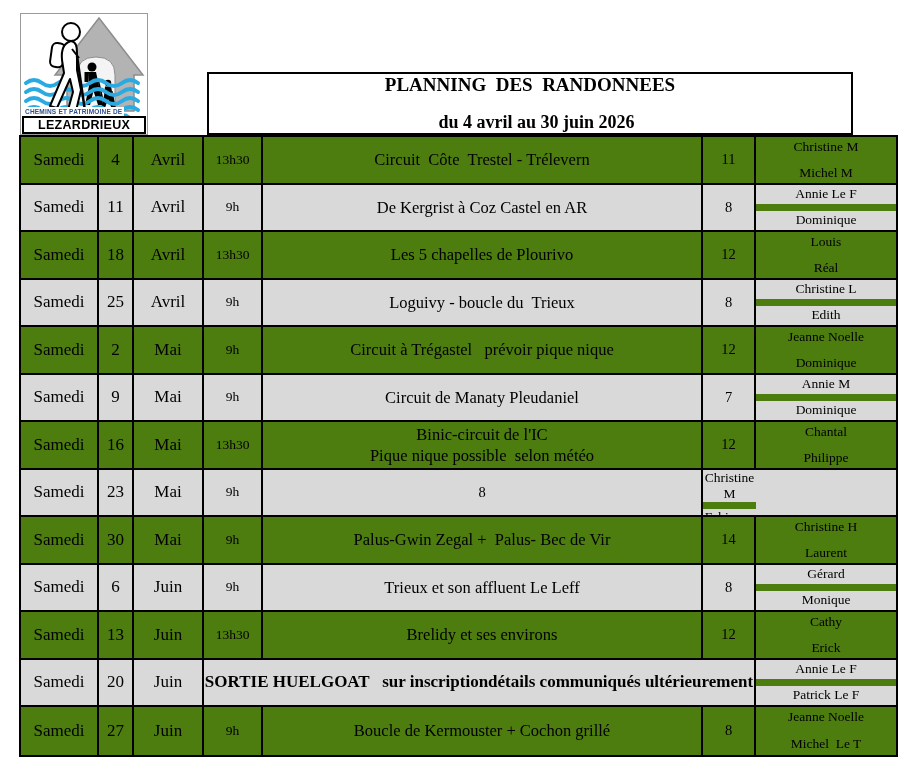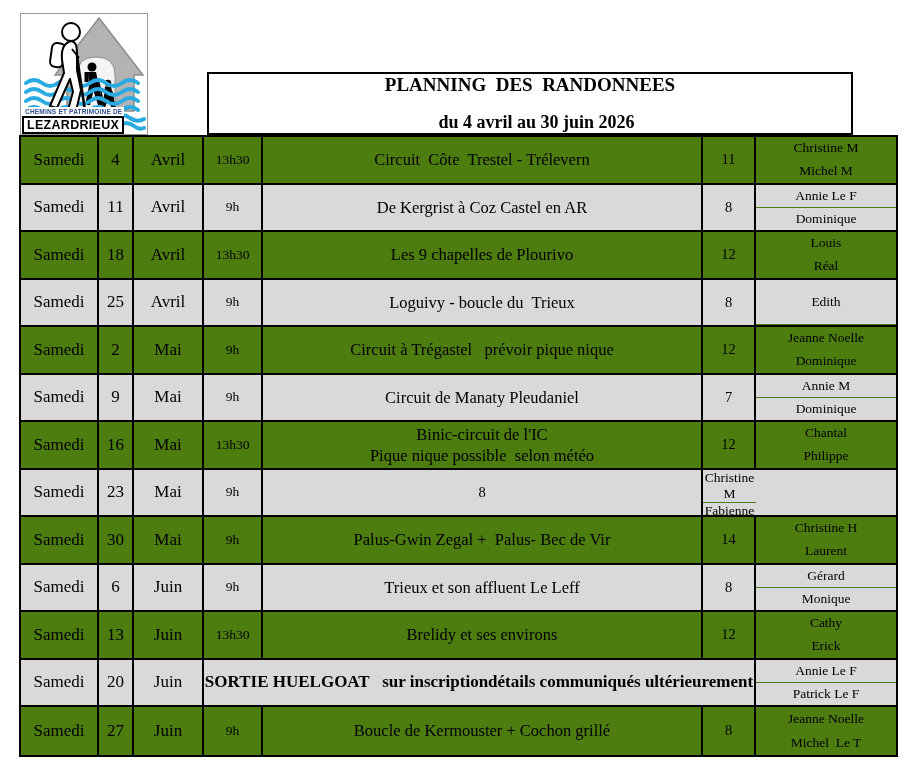--- a/index.html
+++ b/index.html
@@ -22,21 +22,21 @@
     background:#fff;
     font-family:"Liberation Sans", sans-serif;
     font-weight:bold;font-size:6.5px;letter-spacing:.2px;
     color:#2e4f8f;padding:1px 2px;white-space:nowrap;
   }
   .logo-label2{
     position:absolute;left:2px;bottom:1px;
     background:#fff;border:2px solid #000;
     font-family:"Liberation Sans", sans-serif;
     font-weight:bold;font-size:12.5px;letter-spacing:.3px;
-    padding:0 3px;white-space:nowrap;
+    padding:0 14px;white-space:nowrap;
   }
 
   
   .title-box{
     position:absolute;left:207px;top:72px;width:646px;height:63px;
     border:2px solid #000;box-sizing:border-box;
     display:flex;flex-direction:column;justify-content:space-between;align-items:center;
     font-weight:bold;
   }
   .title-line1{font-size:19px;white-space:pre;}
@@ -75,21 +75,21 @@
     border-right:2px solid #000;box-sizing:border-box;
     display:flex;align-items:center;justify-content:center;
     text-align:center;white-space:pre-wrap;
   }
   .c-names{padding:0;justify-content:stretch;}
   .name{
     flex:1;width:100%;
     display:flex;align-items:center;justify-content:center;
     font-size:13.5px;white-space:pre-wrap;box-sizing:border-box;
   }
-  .name:first-child{border-bottom:1px solid #4d7c0f;}
+  .name:first-child{border-bottom:7px solid #4d7c0f;}
 </style>
 </head>
 <body>
 
 <div class="logo">
   <svg width="128" height="122" viewBox="0 0 128 122">
     <rect x="0.5" y="0.5" width="127" height="121" fill="#ffffff" stroke="#9a9a9a" stroke-width="1"></rect>
 
     <path d="M79,5 L123,62 L114,62 L114,98 L47,98 L47,62 L35,62 Z" fill="#b3b3b3" stroke="#8d8d8d" stroke-width="1.5"></path>
     <path d="M57,98 L57,62 Q57,44 76,44 Q95,44 95,62 L95,98 Z" fill="#f4f4f4" stroke="#8d8d8d" stroke-width="1"></path>
@@ -161,39 +161,40 @@
       <div class="name">Dominique</div>
     </div>
   </div>
 
   <div class="row">
     <div class="cell c-day">Samedi</div>
     <div class="cell c-date">18</div>
     <div class="cell c-month">Avril</div>
     <div class="cell c-time">13h30</div>
     <div class="cell c-circuit">
-      <div>Les 9 chapelles de Plourivo</div>
+      <div>Les 5 chapelles de Plourivo</div>
     </div>
     <div class="cell c-dist">12</div>
     <div class="cell c-names">
       <div class="name">Louis</div>
       <div class="name">Réal</div>
     </div>
   </div>
 
   <div class="row">
     <div class="cell c-day">Samedi</div>
     <div class="cell c-date">25</div>
     <div class="cell c-month">Avril</div>
     <div class="cell c-time">9h</div>
     <div class="cell c-circuit">
       <div>Loguivy - boucle du  Trieux</div>
     </div>
     <div class="cell c-dist">8</div>
     <div class="cell c-names">
+      <div class="name">Christine L</div>
       <div class="name">Edith</div>
     </div>
   </div>
 
   <div class="row">
     <div class="cell c-day">Samedi</div>
     <div class="cell c-date">2</div>
     <div class="cell c-month">Mai</div>
     <div class="cell c-time">9h</div>
     <div class="cell c-circuit">

